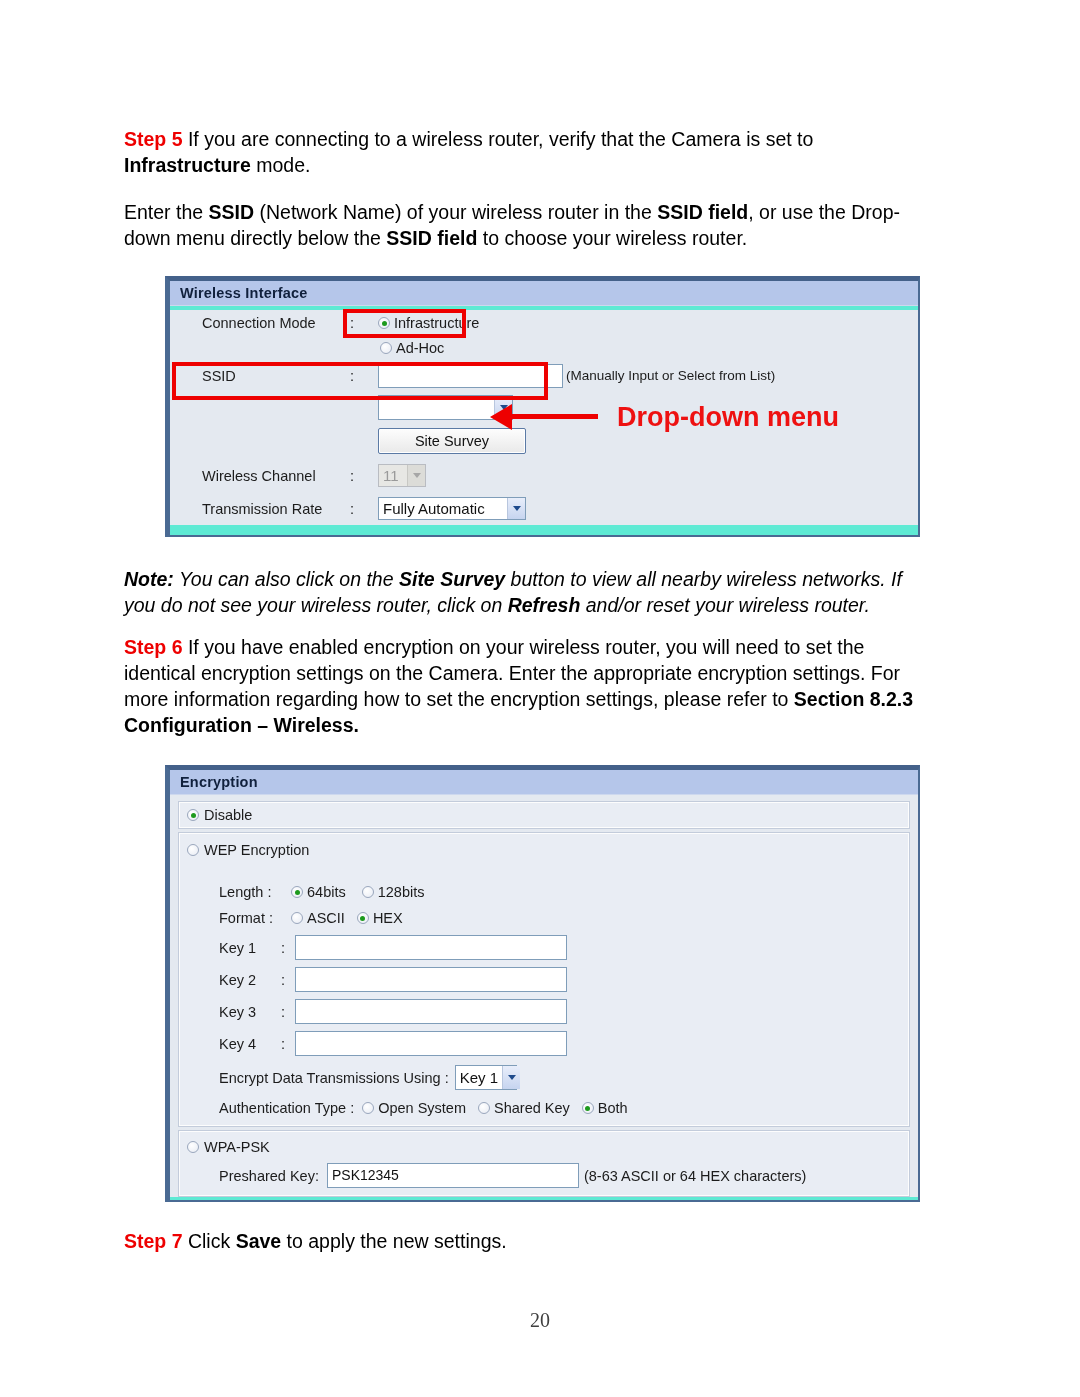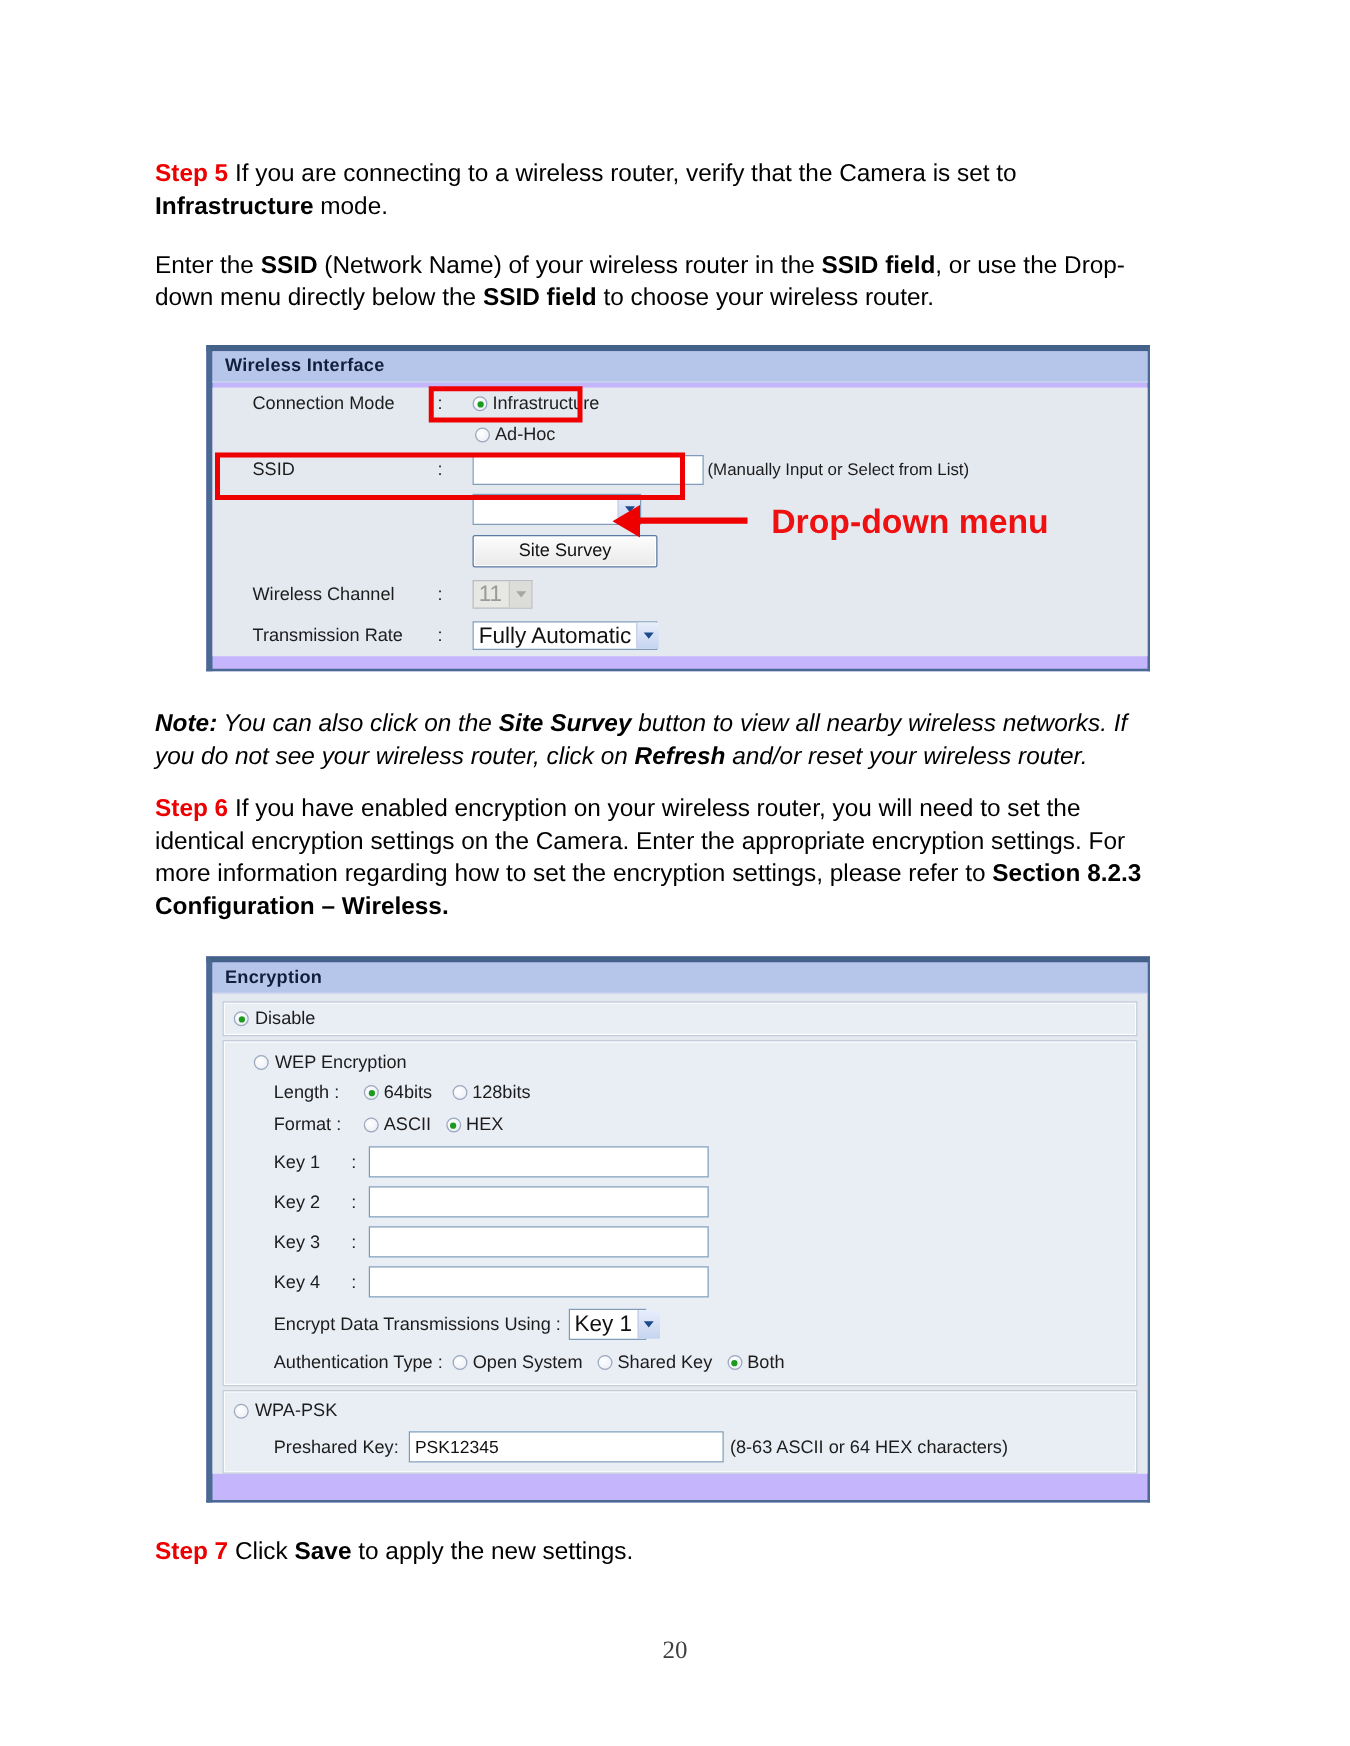--- a/index.html
+++ b/index.html
@@ -26,21 +26,21 @@
     color: #000;
   }
   .b { font-weight: bold; }
   .step-num { color: #ee0000; font-weight: bold; }
   .note-block { font-style: italic; }
   .note-block .b { font-style: italic; font-weight: bold; }
 
   
   .panel {
     position: absolute;
-    background: #c4b5fd;
+    background: #5eead4;
     border-left: 5px solid #4a6a93;
     border-right: 2px solid #4a6a93;
     border-bottom: 2px solid #4a6a93;
     border-top: 5px solid #44618a;
     box-sizing: border-box;
   }
   .panel-header {
     background: #b5c6ea;
     font-size: 14.5px;
     font-weight: bold;
@@ -115,21 +115,21 @@
   }
 
   
   .sel {
     display: inline-flex;
     align-items: center;
     background: #ffffff;
     border: 1px solid #7f9db9;
     height: 23px;
     box-sizing: border-box;
-    font-size: 18px;
+    font-size: 15px;
     color: #111;
     padding: 0 0 0 4px;
     white-space: nowrap;
   }
   .sel .sel-txt { flex: 1 1 auto; padding-right: 4px; }
   .sel .arrowbox {
     width: 17px;
     height: 100%;
     background: linear-gradient(#e8eefb, #c6d4ef);
     border-left: 1px solid #b8c6de;
@@ -334,21 +334,21 @@
 
     <div class="grp" style="height:28px; display:flex; align-items:center;">
       <span class="enc-line" style="padding-left:8px;">
         <span class="radio on" style="margin-right:5px;"></span>
         <span>Disable</span>
       </span>
     </div>
 
     <div class="grp" style="padding:7px 0 8px 0;">
 
-      <div class="enc-line" style="padding-left:24px; margin-bottom:4px;text-align:center;">
+      <div class="enc-line" style="padding-left:8px; margin-bottom:22px;text-align:center;">
         <span class="radio" style="margin-right:5px;"></span>
         <span>WEP Encryption</span>
       </div>
 
       <div class="enc-line indent" style="margin-bottom:6px;">
         <span class="enc-lbl">Length :</span>
         <span class="radio-item" style="margin-right:16px;">
           <span class="radio on"></span>
           <span>64bits</span>
         </span>

